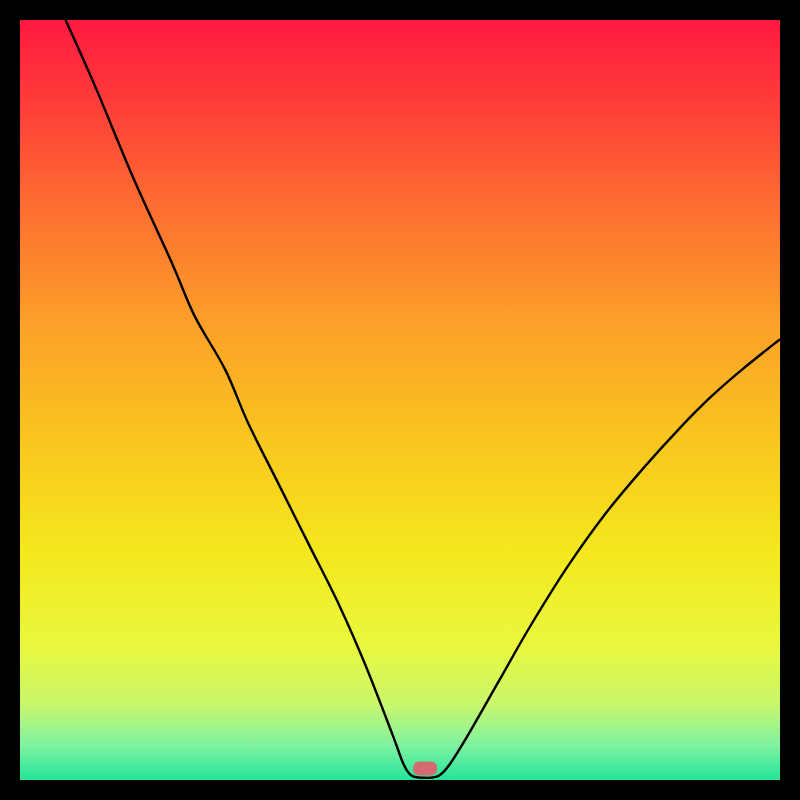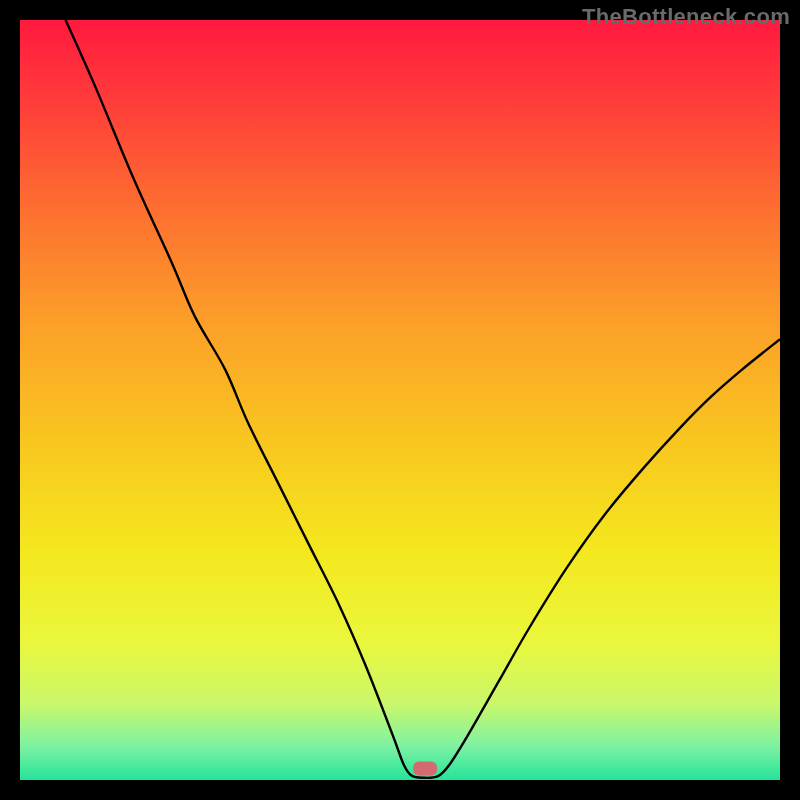--- a/index.html
+++ b/index.html
@@ -36,21 +36,20 @@
     overflow: hidden;
   }
   svg {
     display: block;
   }
 </style>
 </head>
 <body>
 
 <div class="frame">
-  <div class="watermark">TheBottleneck.com</div>
 
   <div class="plot">
     <svg id="chart-svg" width="760" height="760" viewBox="0 0 760 760">
       <defs>
         <linearGradient id="bg-grad" x1="0" y1="0" x2="0" y2="1">
             <stop offset="0%" stop-color="#ff193f"></stop>
             <stop offset="10%" stop-color="#ff3a3a"></stop>
             <stop offset="25%" stop-color="#fd6f30"></stop>
             <stop offset="40%" stop-color="#fca029"></stop>
             <stop offset="55.00000000000001%" stop-color="#f9c51f"></stop>

